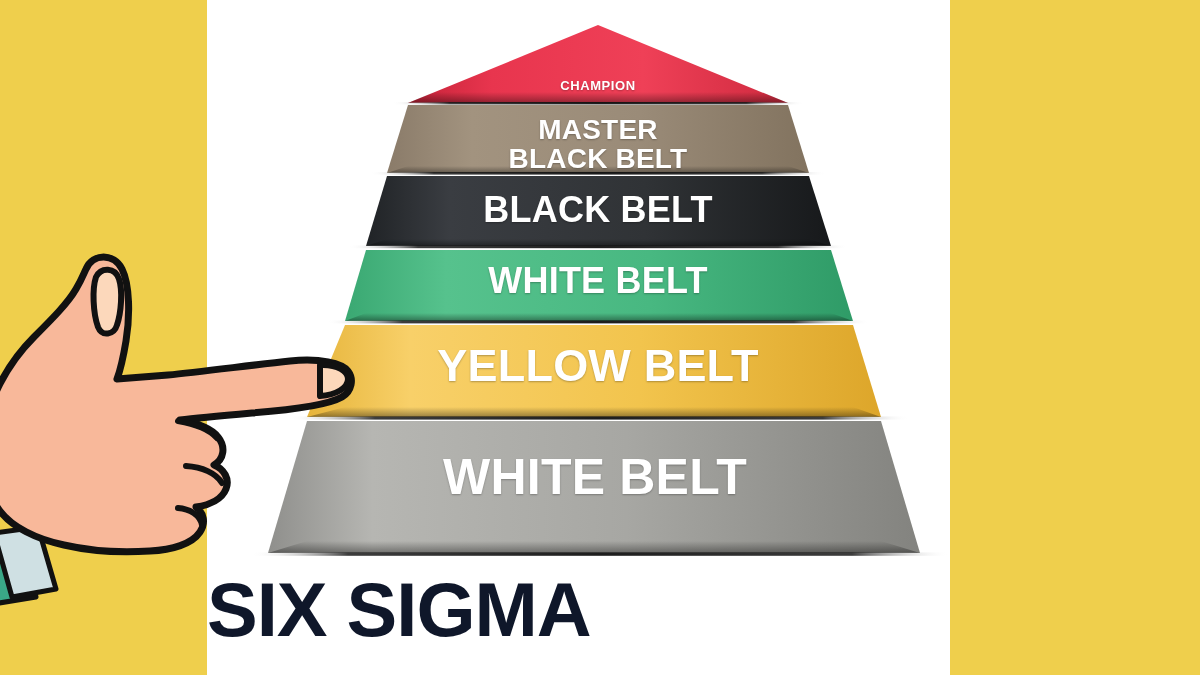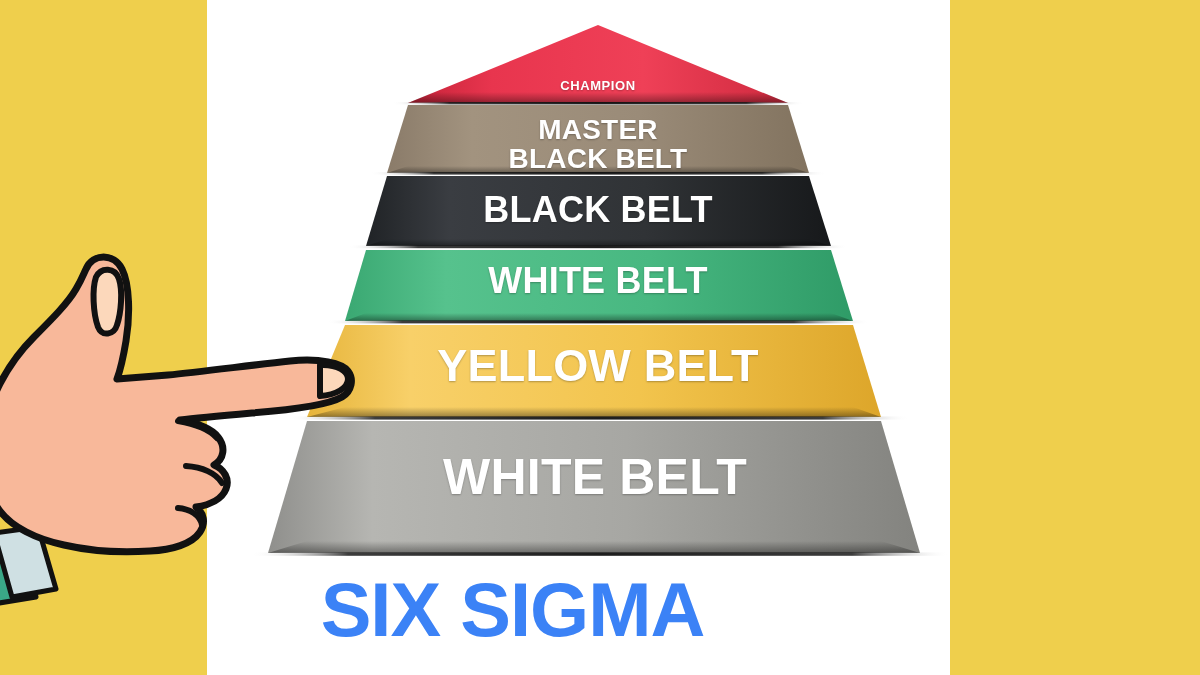--- a/index.html
+++ b/index.html
@@ -59,22 +59,22 @@
   #label-black           { left: 418px; top: 192px; width: 360px; font-size: 36px; }
   #label-green           { left: 388px; top: 263px; width: 420px; font-size: 36px; }
   #label-yellow          { left: 338px; top: 343px; width: 520px; font-size: 45px; }
   #label-white           { left: 268px; top: 452px; width: 654px; font-size: 50px; }
 
   #six-sigma {
     position: absolute;
     left: 207px;
     top: 572px;
     width: 611px;
-    text-align: center;
-    color: #3b82f6;
+    text-align: left;
+    color: #0f172a;
     font-size: 76px;
     font-weight: 800;
     letter-spacing: -1px;
     line-height: 1;
   }
 
   #hand-svg {
     position: absolute;
     left: -10px;
     top: 245px;

